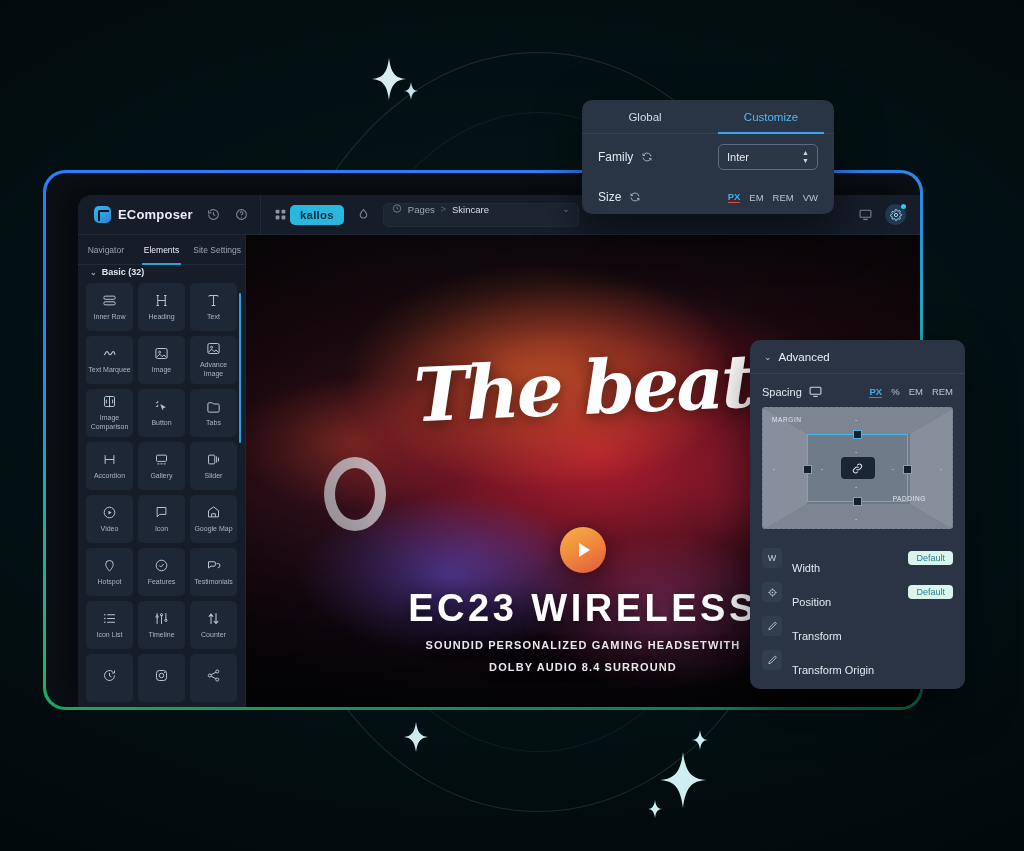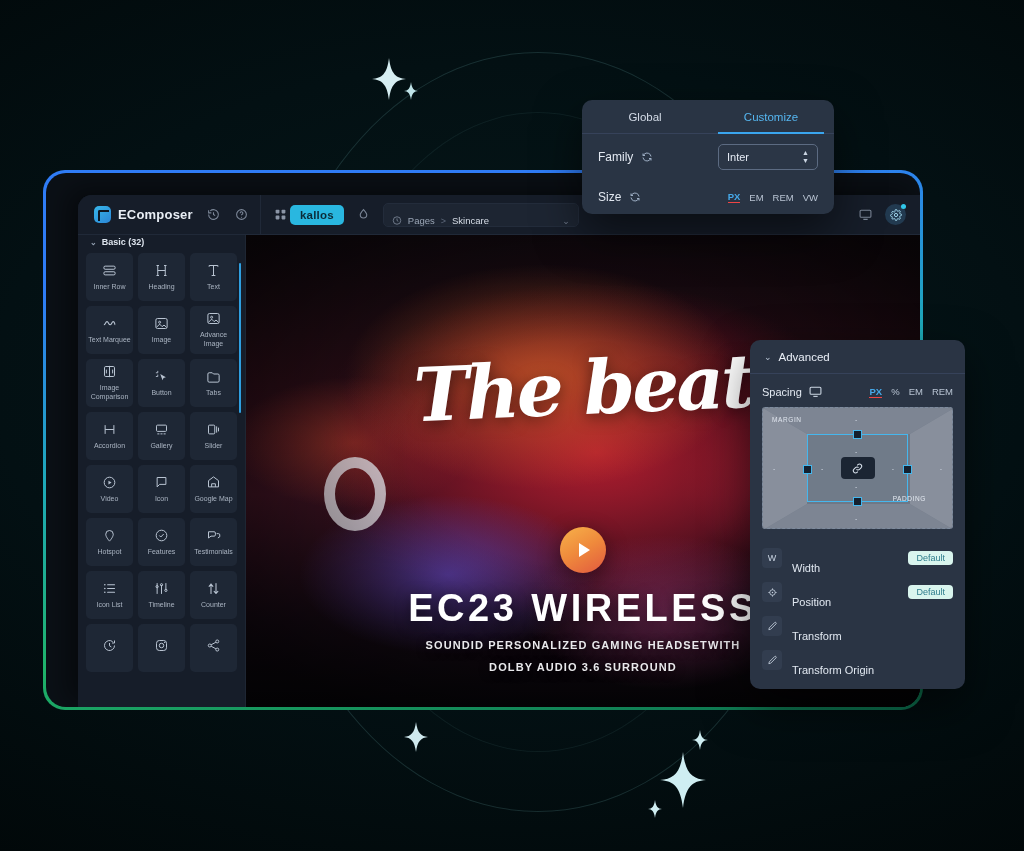--- a/index.html
+++ b/index.html
@@ -56,21 +56,21 @@
   .tb-ico svg { width: 13px; height: 13px; }
   .topbar-left-icons { display:flex; gap:9px; margin-left: 4px; }
   .tb-div { width: 1px; height: 40px; background: #202938; margin: 0 10px 0 14px; }
   .grid-ico { color:#8b95a6; }
   .kallos {
     background: #29b7e0; color: #0b2b38; font-weight: bold; font-size: 11.5px;
     padding: 4px 10px; border-radius: 5px; letter-spacing: .2px;
   }
   .breadcrumb {
     margin-left: 10px; height: 24px; width: 196px; background:#1d2532;
-    border-radius: 5px; display:flex; align-items:flex-end; gap:6px; padding: 0 8px;
+    border-radius: 5px; display:flex; align-items:flex-start; gap:6px; padding: 0 8px;
     color:#9aa5b5; font-size: 9.5px; border: 1px solid #232c3b;
   }
   .bc-sep { color:#5d687a; font-size: 9px; }
   .bc-cur { color:#d7dee8; }
   .bc-caret { margin-left:auto; color:#6f7a8b; font-size: 9px; }
   .topbar-right { margin-left:auto; display:flex; align-items:center; gap:10px; padding-right: 14px; }
   .gear-active {
     width: 21px; height: 21px; border-radius: 50%; background: #223a50;
     display:flex; align-items:center; justify-content:center; color:#9fd4ea; position: relative;
   }
@@ -333,20 +333,25 @@
                   <circle cx="12" cy="12" r="3.2"></circle>
                   <path d="M19.4 15a1.6 1.6 0 0 0 .3 1.8l.1.1a2 2 0 1 1-2.8 2.8l-.1-.1a1.6 1.6 0 0 0-2.7 1.1V21a2 2 0 1 1-4 0v-.1A1.6 1.6 0 0 0 7.5 19.4l-.1.1a2 2 0 1 1-2.8-2.8l.1-.1A1.6 1.6 0 0 0 3 14.9H3a2 2 0 1 1 0-4h.1A1.6 1.6 0 0 0 4.6 8.5l-.1-.1a2 2 0 1 1 2.8-2.8l.1.1A1.6 1.6 0 0 0 10.1 4.6V3a2 2 0 1 1 4 0v.1a1.6 1.6 0 0 0 2.7 1.1l.1-.1a2 2 0 1 1 2.8 2.8l-.1.1a1.6 1.6 0 0 0 1.1 2.7H21a2 2 0 1 1 0 4h-.1a1.6 1.6 0 0 0-1.5 1.3Z"></path>
                 </svg>
             </span>
           </div>
         </div>
 
         <div class="body-split">
 
           <div class="sidebar">
+            <div class="tabs">
+              <div class="tab">Navigator</div>
+              <div class="tab active">Elements</div>
+              <div class="tab">Site Settings</div>
+            </div>
             <div class="sec-head">
               <span class="chev">⌄</span>
               <span>Basic (32)</span>
             </div>
             <div class="el-scroll">
               <div class="el-grid">
 
                 <div class="el-tile">
                   <svg viewBox="0 0 24 24" fill="none" stroke="currentColor" stroke-width="1.6">
                       <rect x="3" y="5" width="18" height="5" rx="2"></rect>
@@ -540,21 +545,21 @@
               <div class="headphone hp-r"></div>
               <div class="vig"></div>
             </div>
             <div class="hero">
               <div class="script">The beat</div>
               <div class="playbtn">
                   <i></i>
                 </div>
               <div class="h-title">EC23 WIRELESS</div>
               <div class="h-sub1">SOUNDID PERSONALIZED GAMING HEADSETWITH</div>
-              <div class="h-sub2">DOLBY AUDIO 3.6 SURROUND</div>
+              <div class="h-sub2">DOLBY AUDIO 8.4 SURROUND</div>
             </div>
           </div>
         </div>
 
       </div>
     </div>
   </div>
 
   <div class="panel typo">
     <div class="typo-tabs">

